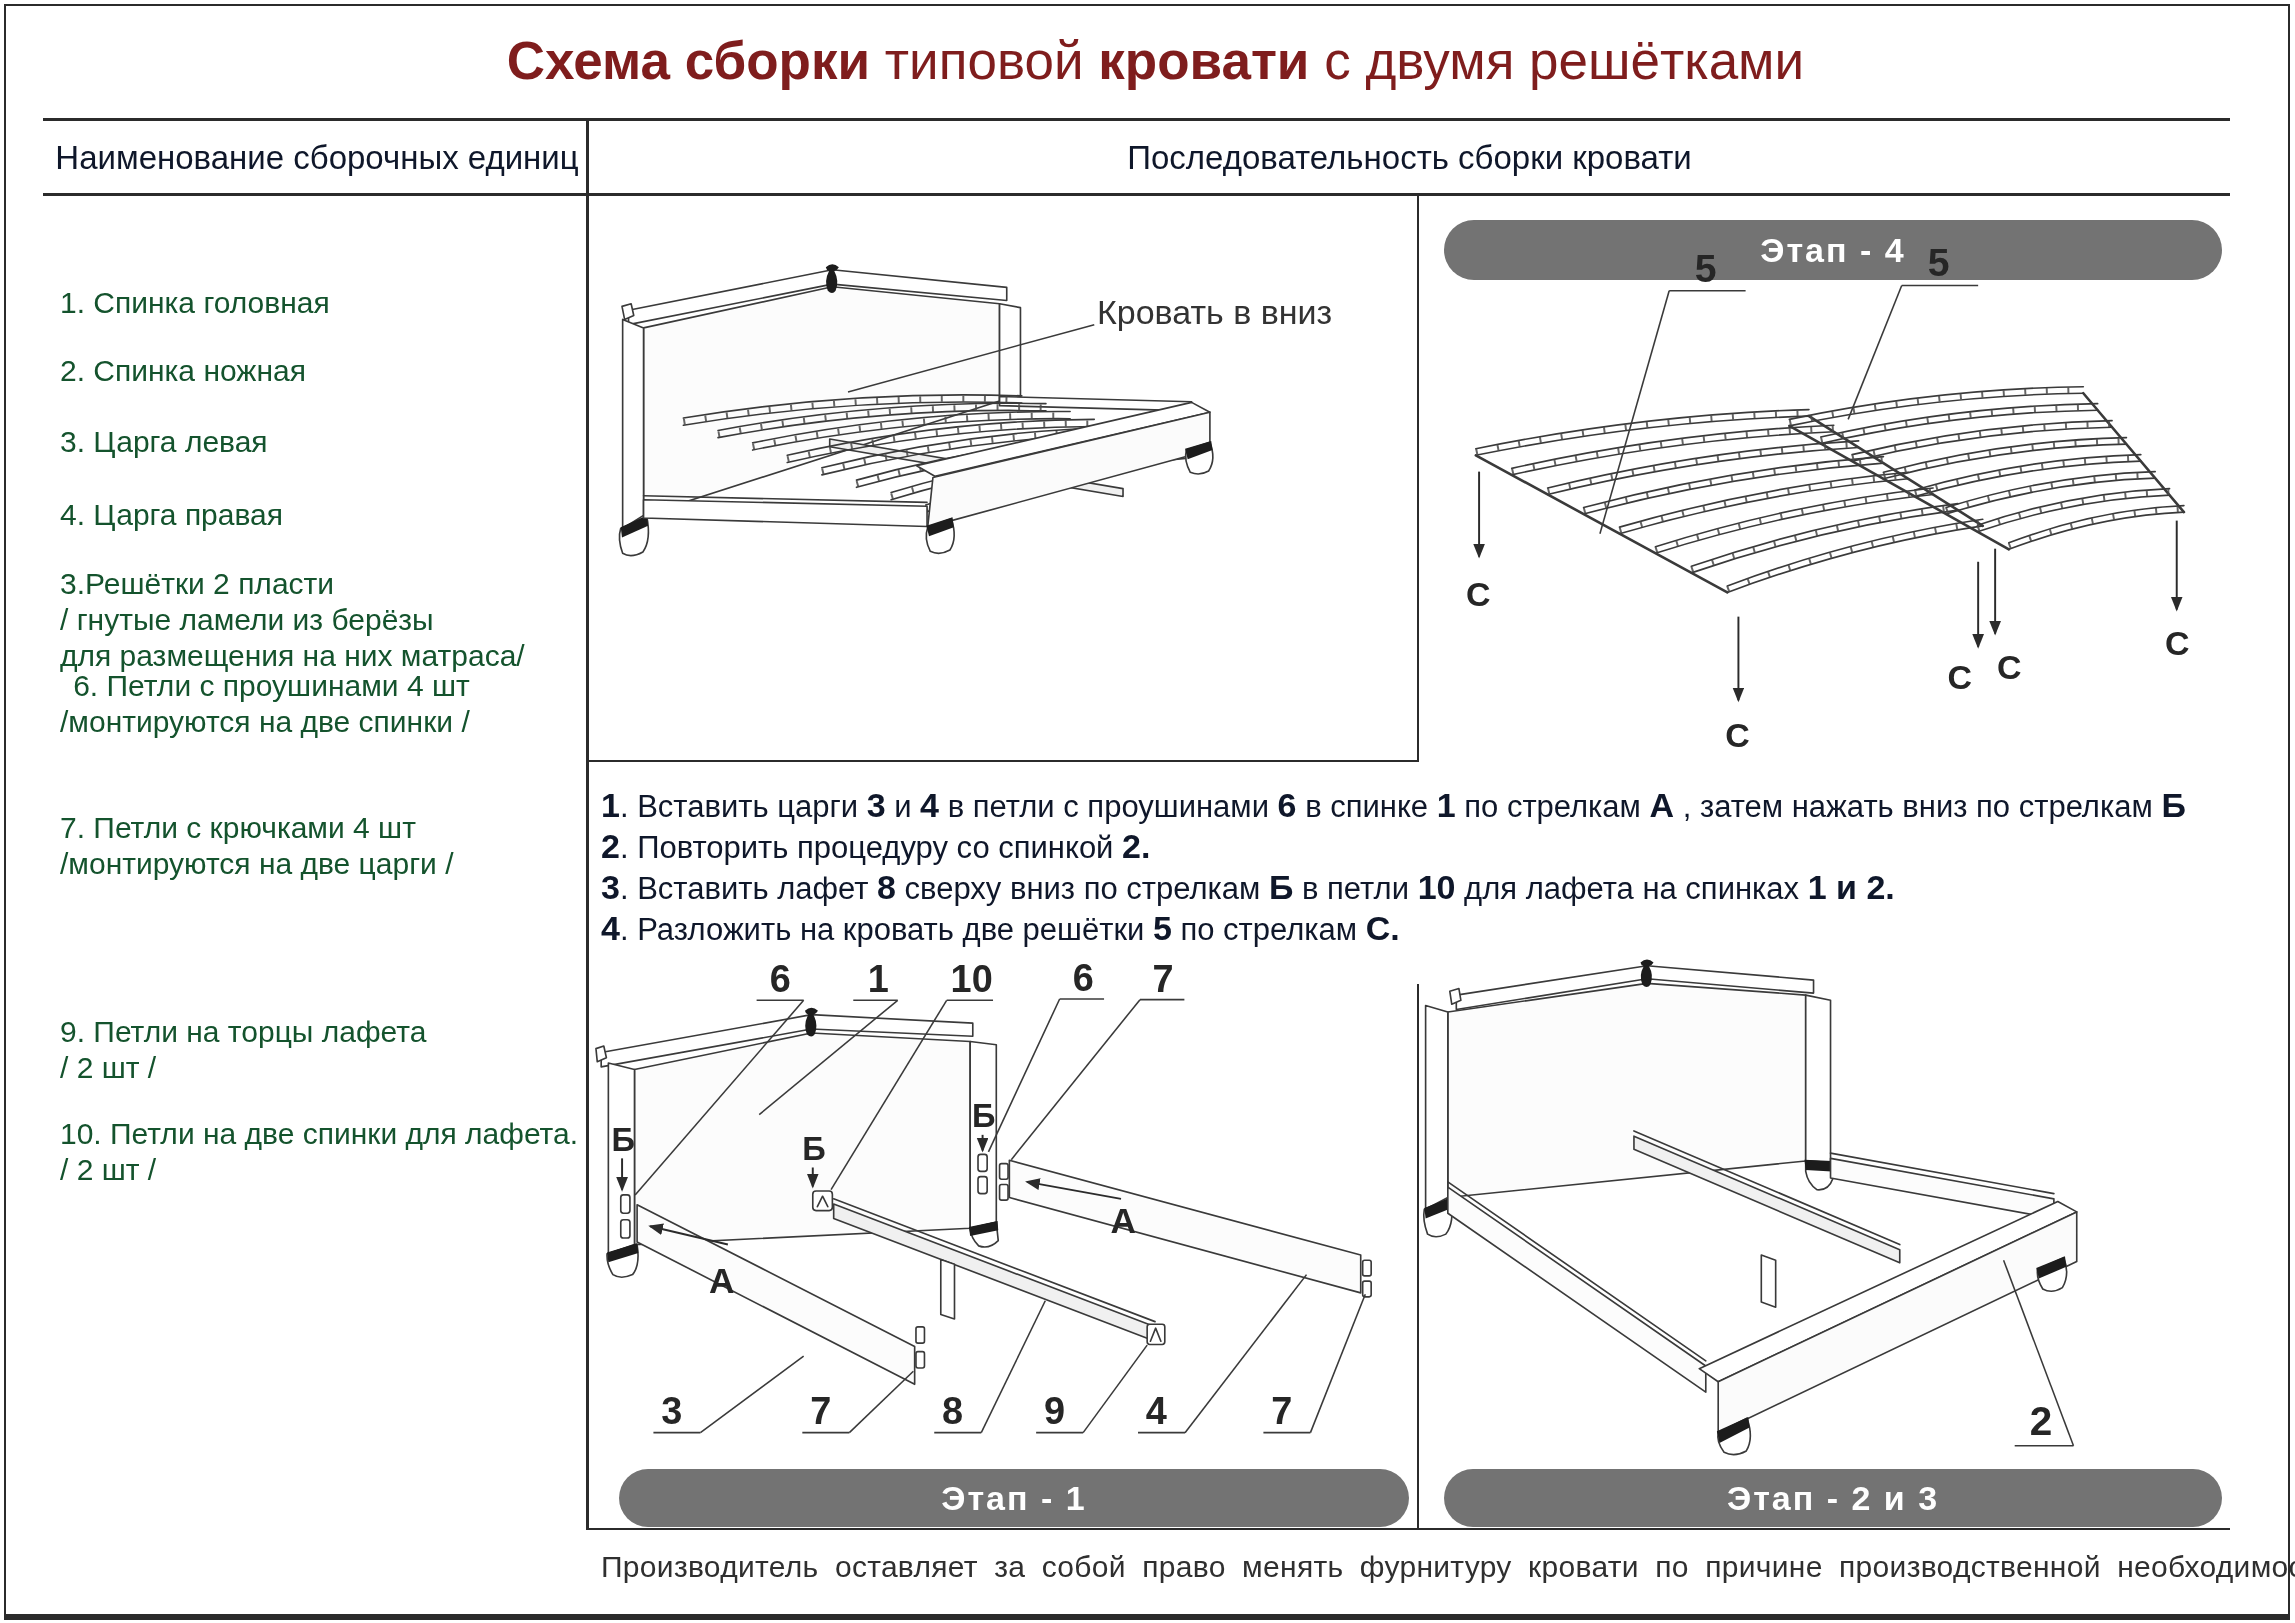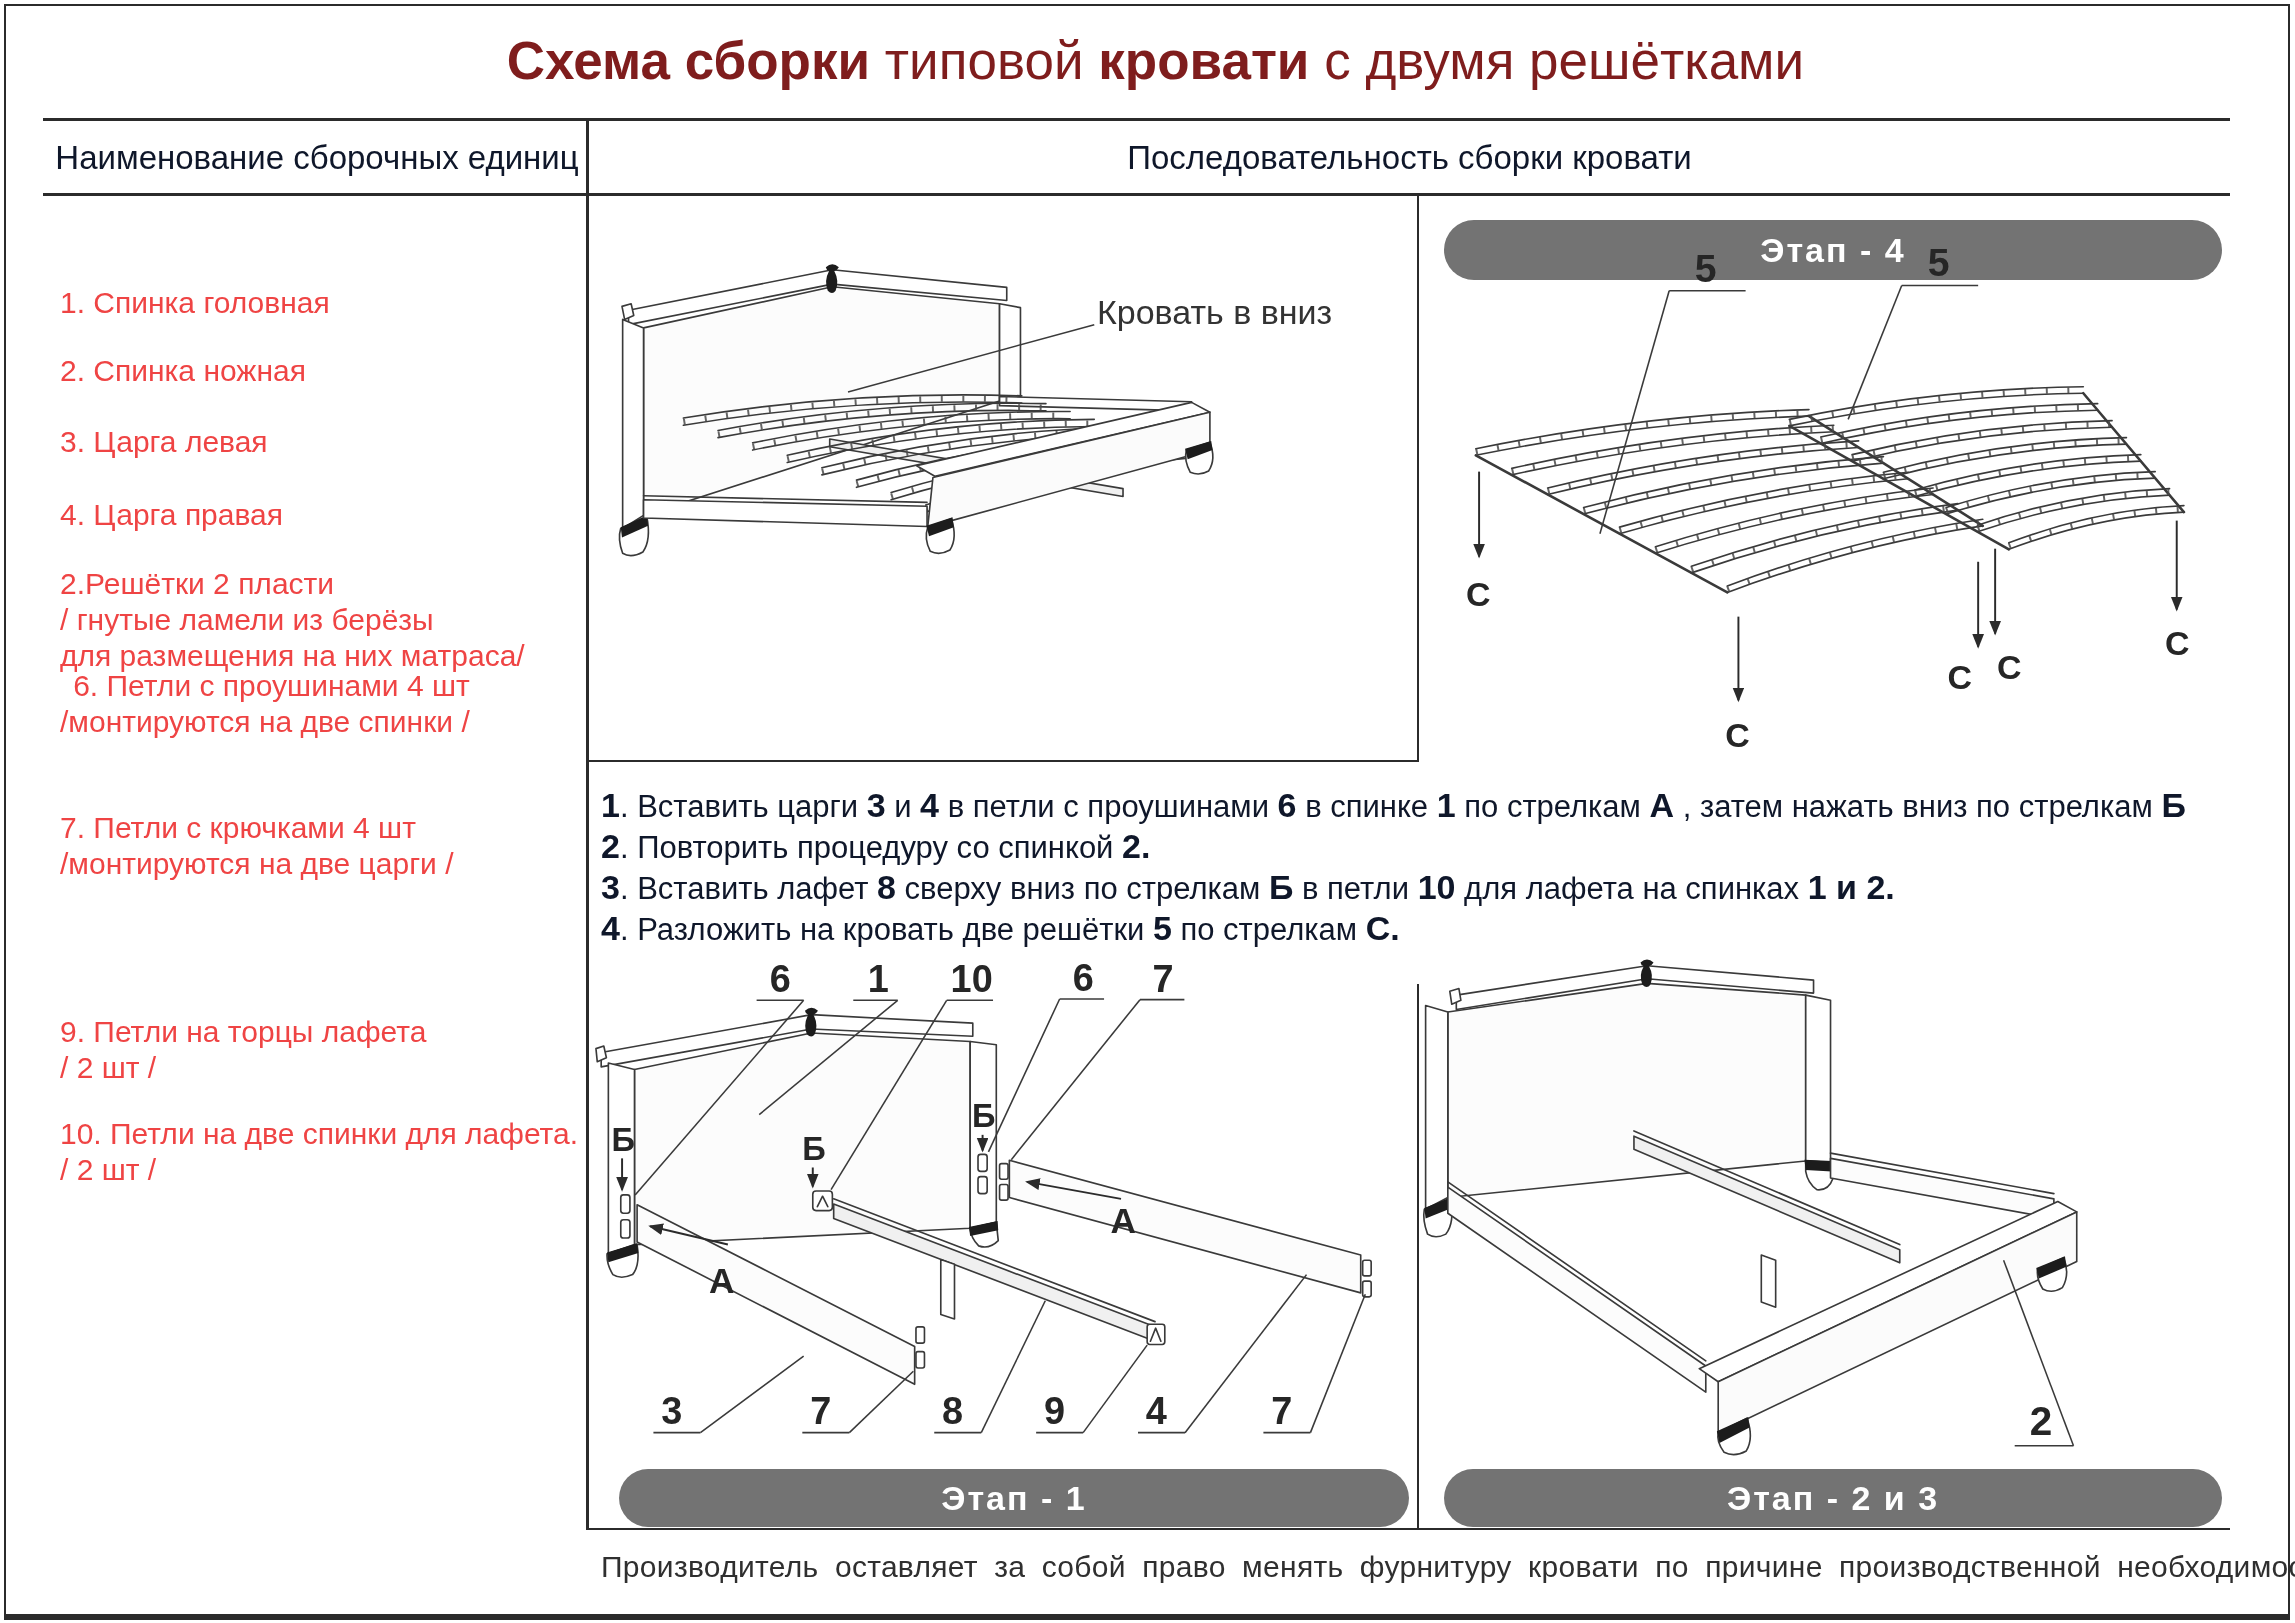--- a/index.html
+++ b/index.html
@@ -6,21 +6,21 @@
   .page{position:relative;width:2295px;height:1624px;background:#fff;
         font-family:"Liberation Sans",sans-serif;color:#2e2e2e;overflow:hidden;}
   .frame{position:absolute;left:3.9px;top:3.9px;right:5.2px;bottom:3.9px;
          border:2.6px solid #2b2b2b;border-bottom-width:6.5px;pointer-events:none;}
   .hline,.vline{position:absolute;background:#2b2b2b;}
   .title{position:absolute;left:8px;top:30px;width:100%;text-align:center;
          font-size:53px;color:#7f1d1d;white-space:nowrap;}
   .title .b{font-weight:bold;}
   .colhdr{position:absolute;top:139px;font-size:33px;color:#0f172a;text-align:center;white-space:nowrap;}
   .part{position:absolute;left:60px;font-size:30px;line-height:36px;
-        white-space:pre-line;color:#ef4444;}
+        white-space:pre-line;color:#14532d;}
   .instr{position:absolute;left:601px;font-size:31px;color:#0f172a;white-space:nowrap;}
   .instr .b{font-weight:bold;font-size:34px;}
   .pill{position:absolute;background:#737373;border-radius:30px;color:#fff;
         display:flex;align-items:center;justify-content:center;
         font-size:34px;font-weight:bold;letter-spacing:2px;}
   .cap{position:absolute;font-size:34px;color:#333;white-space:nowrap;}
   .footer{position:absolute;left:601px;top:1550px;font-size:30px;color:#2f2f2f;
           word-spacing:7.8px;letter-spacing:0.3px;white-space:nowrap;}
   svg.draw{position:absolute;overflow:visible;}
   .ln{stroke:#3a3a3a;stroke-width:2.5;fill:none;stroke-linejoin:round;stroke-linecap:round;}
@@ -63,21 +63,21 @@
 
   
   <div class="colhdr" style="left:46px;width:542px;">Наименование  сборочных единиц</div>
   <div class="colhdr" style="left:588px;width:1643px;">Последовательность сборки кровати</div>
 
   
   <div class="part" style="top:285px;">1.   Спинка головная</div>
   <div class="part" style="top:353px;">2. Спинка ножная</div>
   <div class="part" style="top:424px;">3. Царга левая</div>
   <div class="part" style="top:497px;">4. Царга правая</div>
-  <div class="part" style="top:566px;">2.Решётки  2 пласти
+  <div class="part" style="top:566px;">3.Решётки  2 пласти
 / гнутые ламели из берёзы
 для размещения на них матраса/</div>
   <div class="part" style="top:668px;text-align:right;">6. Петли с проушинами 4 шт
 /монтируются на две спинки /</div>
   <div class="part" style="top:810px;">7. Петли с крючками 4 шт
 /монтируются на две царги /</div>
   <div class="part" style="top:1014px;">9. Петли на торцы лафета
 / 2 шт /</div>
   <div class="part" style="top:1116px;">10. Петли на две спинки для лафета.
 / 2 шт /</div>

